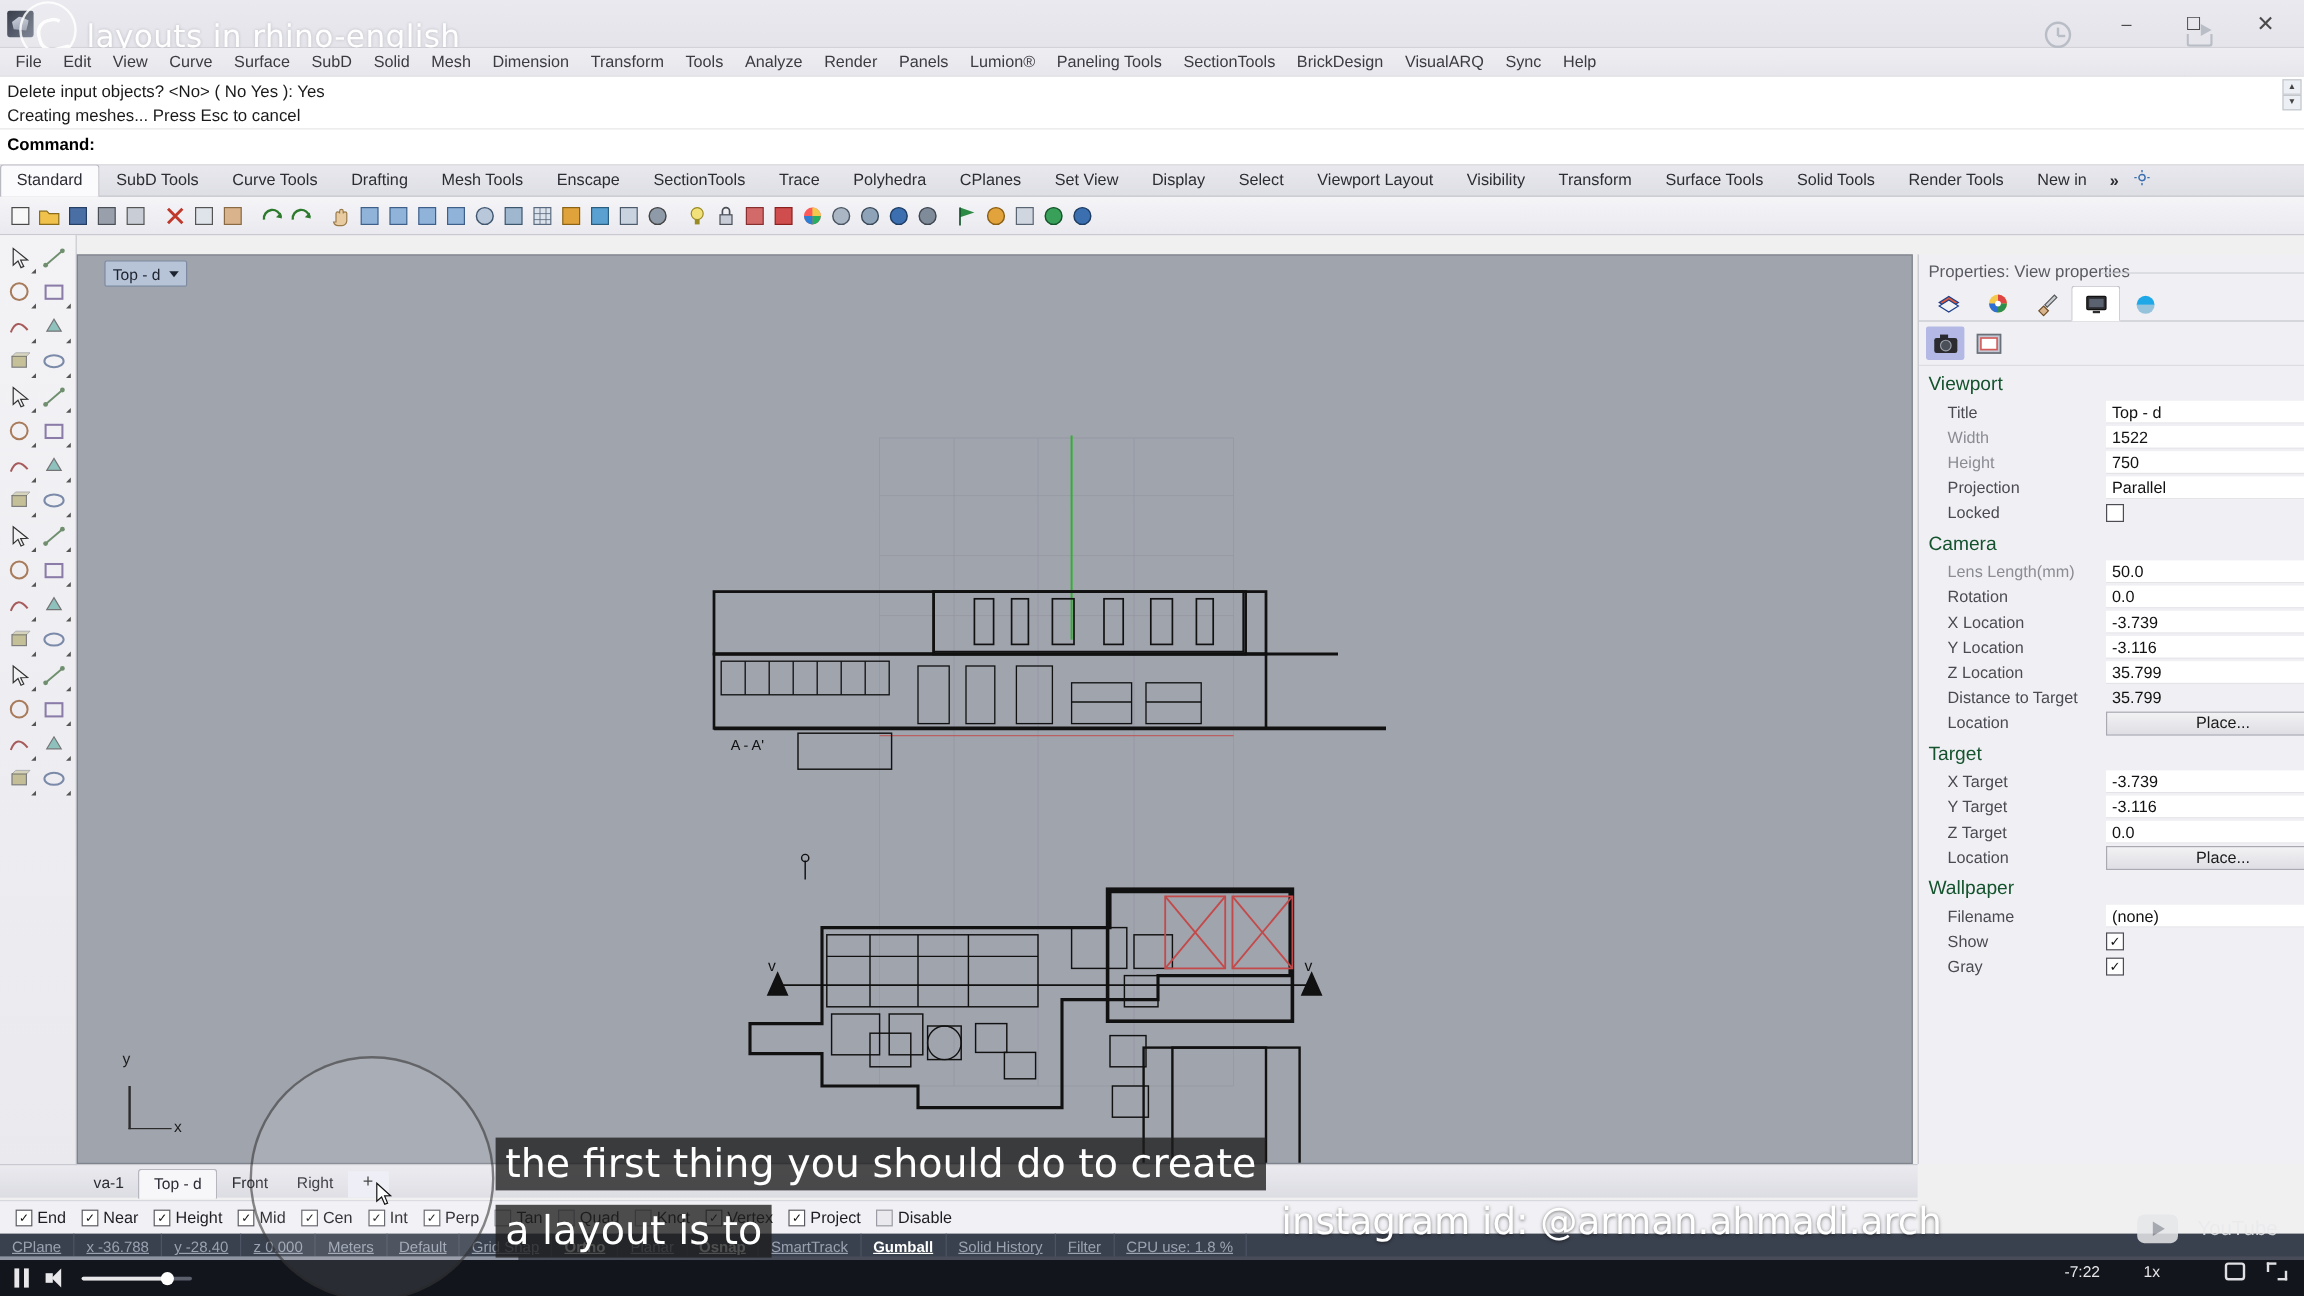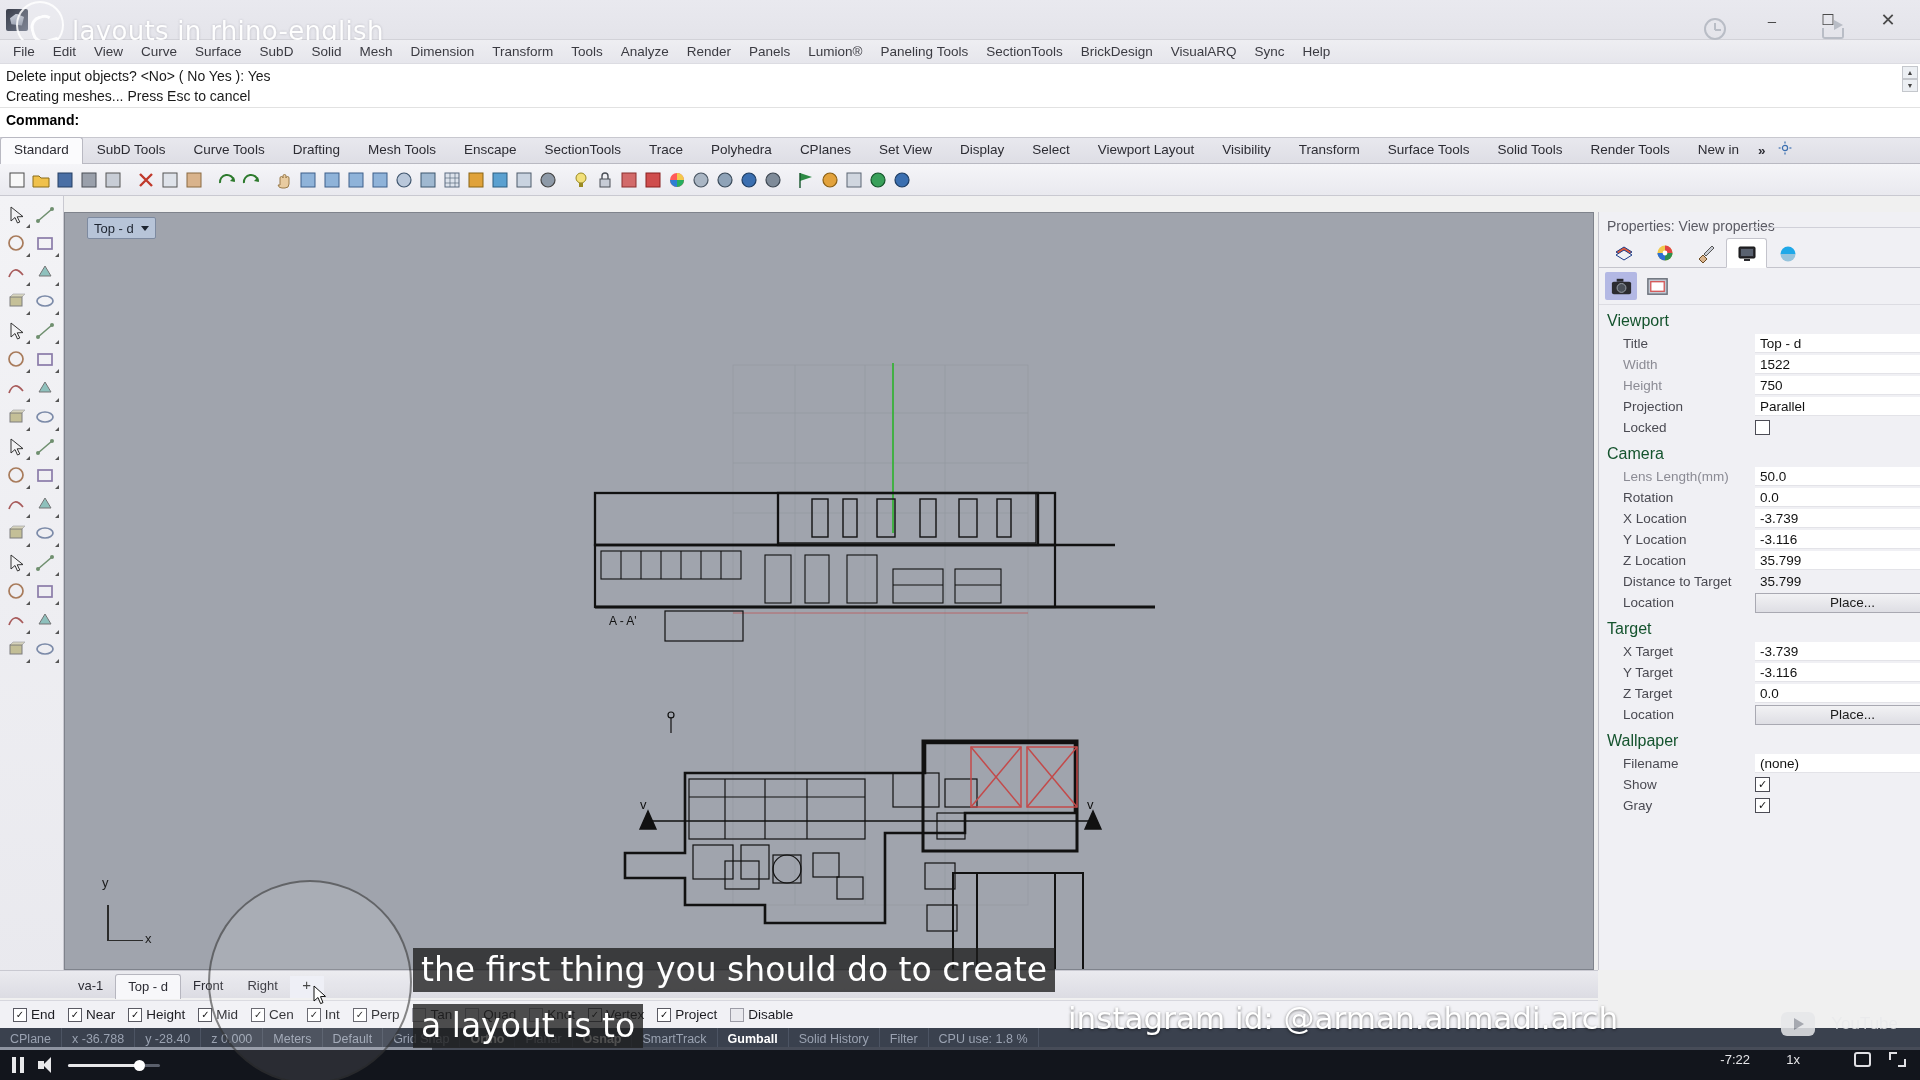--- a/index.html
+++ b/index.html
@@ -209,21 +209,21 @@
   .osn{ display:flex; align-items:center; gap:4px; padding:0 5px; }
   .ocb{ width:14px;height:14px;background:#fff;border:1px solid #5a5a63;
         display:flex;align-items:center;justify-content:center;font-size:10px;color:#111;}
   .ocb.off{ background:#e9e9ee; border-color:#9c9ca6; }
   
   .statusbar{
     position:absolute; left:0; top:1028px; width:1920px; height:22px;
     background:#3a414e; color:#c2c8d4; font-size:12.5px;
     display:flex; align-items:center;
   }
-  .sb-seg{ padding:0 10px; border-right:1px solid #4c5463; line-height:22px; white-space:nowrap;}
+  .sb-seg{ padding:0 10px; border-right:1px solid #4c5463; line-height:22px; white-space:nowrap;text-decoration:underline;}
   .sb-seg.b{ color:#fff; font-weight:bold; }
   .sb-seg.dim{ color:#9aa2b1; }
   
   .ytbar{
     position:absolute; left:0; top:1050px; width:1920px; height:30px;
     background:#12151c; display:flex; align-items:center; padding-left:10px; gap:12px;
   }
   .yt-pause{ width:16px;height:16px; position:relative; }
   .yt-pause:before,.yt-pause:after{content:"";position:absolute;top:0;width:4px;height:16px;background:#e8e8ea;}
   .yt-pause:before{left:2px;} .yt-pause:after{left:10px;}

